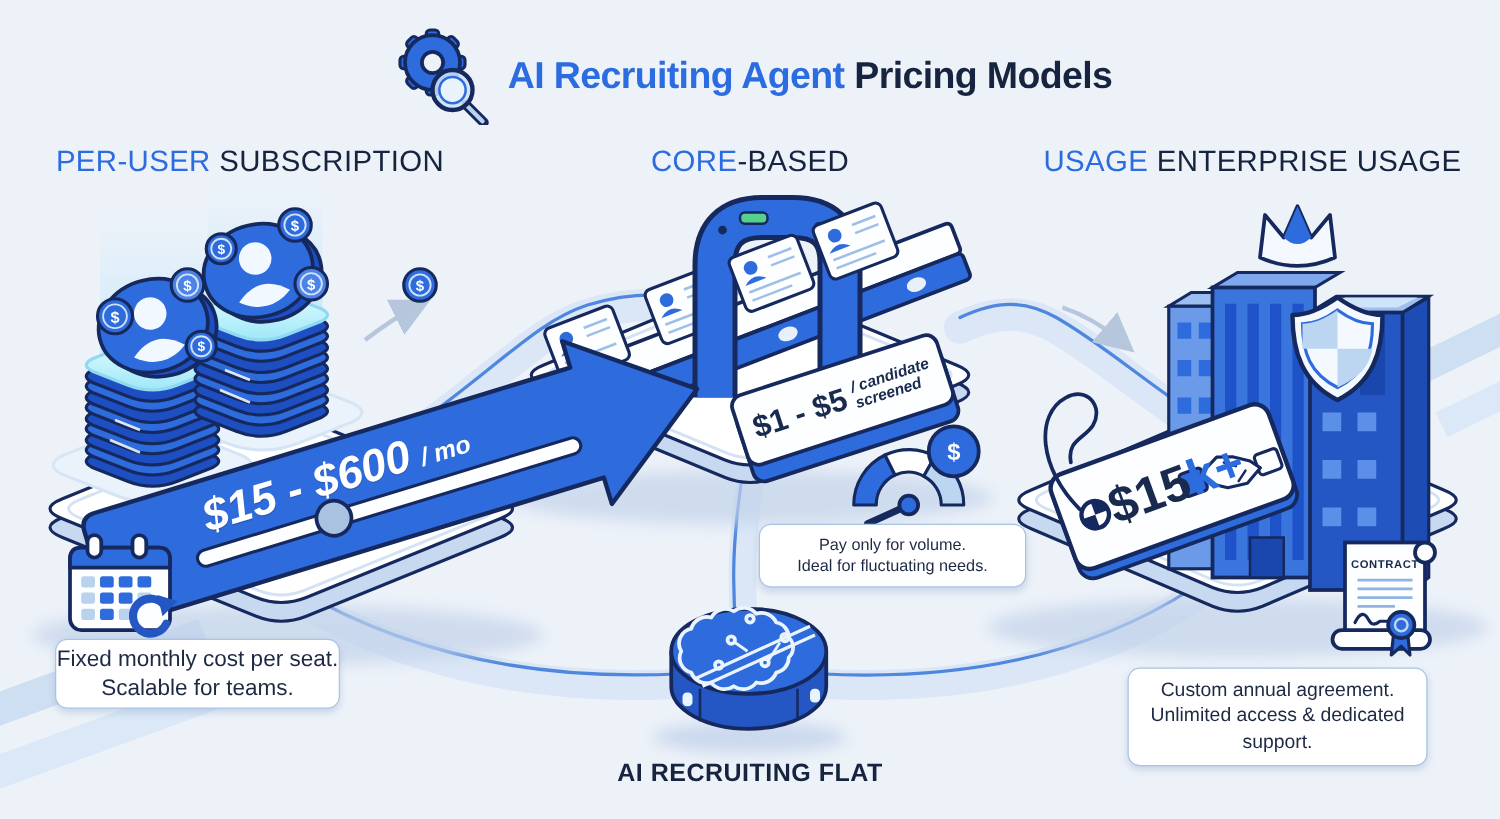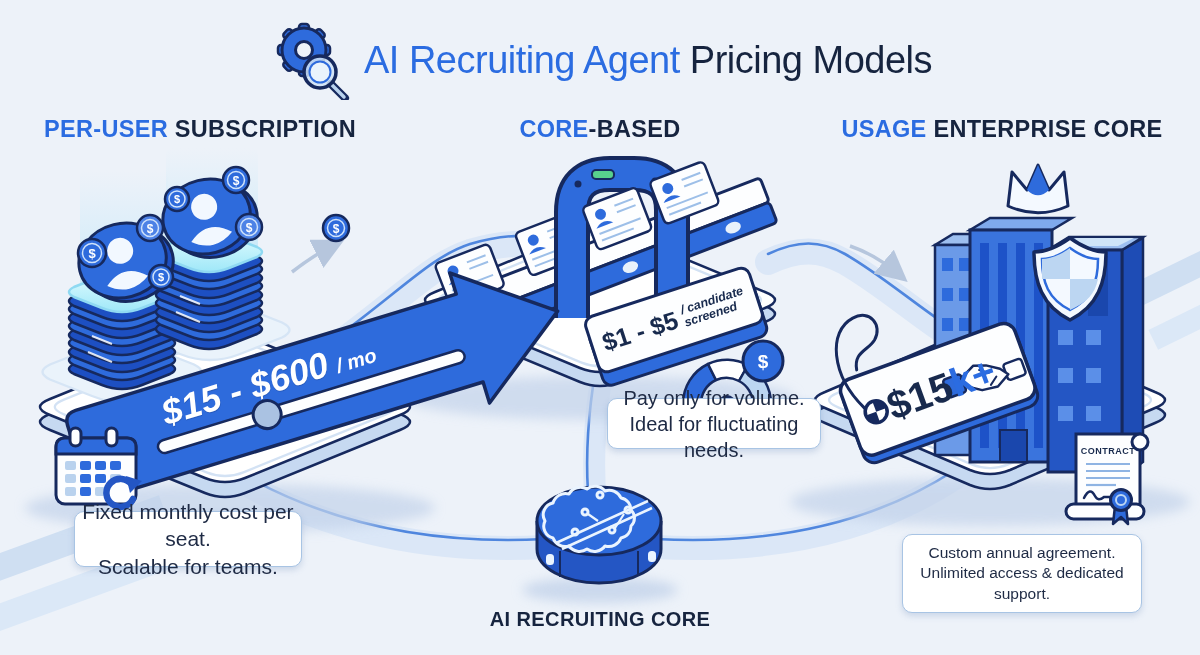--- a/index.html
+++ b/index.html
@@ -1,30 +1,30 @@
 <!DOCTYPE html>
 <html><head>
 <meta charset="utf-8">
 <style>
   html,body{margin:0;padding:0}
   body{width:1200px;height:655px;position:relative;background:#edf2f9;overflow:hidden;
        font-family:"Liberation Sans",sans-serif;color:#16243f}
   #art{position:absolute;inset:0;z-index:1}
   .ovl{position:absolute;z-index:2}
   .title-row{left:0;top:16px;width:1200px;display:flex;justify-content:center;align-items:center;gap:12px}
-  .title-row h1{margin:0;font-size:38px;font-weight:400;letter-spacing:-.5px;color:#16243f}
+  .title-row h1{margin:0;font-size:30px;font-weight:700;letter-spacing:-.5px;color:#16243f}
   .title-accent{color:#2b6ce1}
-  .heading{top:116px;text-align:center;font-size:23.5px;font-weight:700;letter-spacing:.3px}
+  .heading{top:116px;text-align:center;font-size:23.5px;font-weight:400;letter-spacing:.3px}
   .heading .hl{color:#2b6ce1}
   .heading .hd{color:#16243f}
   .caption{background:#fff;border:1.6px solid #a8c4e4;border-radius:10px;color:#1e2a44;text-align:center;
            white-space:pre-line;box-shadow:0 3px 6px rgba(110,140,185,.28);
            display:flex;align-items:center;justify-content:center;line-height:1.3}
-  #cap1{left:74px;top:511px;width:226px;height:54px;font-size:21px}
-  #cap2{left:607px;top:398px;width:212px;height:49px;font-size:20px}
+  #cap1{left:44px;top:511px;width:226px;height:54px;font-size:18px}
+  #cap2{left:607px;top:419px;width:212px;height:49px;font-size:13px}
   #cap3{left:902px;top:534px;width:238px;height:77px;font-size:15.5px}
   .banner-text{left:68px;top:346px;width:410px;height:54px;transform:rotate(-17deg);transform-origin:232px 46px;
                display:flex;justify-content:center;align-items:baseline;gap:8px;color:#fff;padding-top:6px}
   .banner-price{font-size:36px;font-weight:800;font-style:italic;text-shadow:0 1px 0 rgba(20,40,90,.25)}
   .banner-unit{font-size:20px;font-weight:700;font-style:italic}
   .plate-text{left:588px;top:291px;width:172px;height:58px;transform:rotate(-18deg);transform-origin:86px 29px;
               display:flex;justify-content:center;align-items:center;gap:6px;color:#182a4d}
   .plate-price{font-size:25px;font-weight:800}
   .plate-unit{white-space:pre-line;font-size:12.5px;font-weight:700;font-style:italic;line-height:1.08}
   .tag-text{left:845px;top:352px;width:185px;height:80px;transform:rotate(-20deg);transform-origin:85px 38px;
@@ -459,21 +459,21 @@
   <h1><span class="title-accent">AI Recruiting Agent</span><span> Pricing Models</span></h1>
 </div>
 
 <div class="ovl heading" style="left:30px;width:340px">
   <span class="hl">PER-USER</span><span class="hd"> SUBSCRIPTION</span>
 </div>
 <div class="ovl heading" style="left:430px;width:340px">
   <span class="hl">CORE</span><span class="hd">-BASED</span>
 </div>
 <div class="ovl heading" style="left:832px;width:340px">
-  <span class="hl">USAGE</span><span class="hd"> ENTERPRISE CORE</span>
+  <span class="hl">USAGE</span><span class="hd"> ENTERPRISE USAGE</span>
 </div>
 
 <div class="ovl banner-text">
   <span class="banner-price">$15 - $600</span>
   <span class="banner-unit">/ mo</span>
 </div>
 
 <div class="ovl plate-text">
   <span class="plate-price">$1 - $5</span>
   <span class="plate-unit">/ candidate
@@ -486,13 +486,13 @@
 </div>
 
 <div id="cap1" class="ovl caption">Fixed monthly cost per seat.
 Scalable for teams.</div>
 <div id="cap2" class="ovl caption">Pay only for volume.
 Ideal for fluctuating needs.</div>
 <div id="cap3" class="ovl caption">Custom annual agreement.
 Unlimited access &amp; dedicated
 support.</div>
 
-<div id="coreLabel" class="ovl">AI RECRUITING CORE</div>
+<div id="coreLabel" class="ovl">AI RECRUITING FLAT</div>
 
 </body></html>

